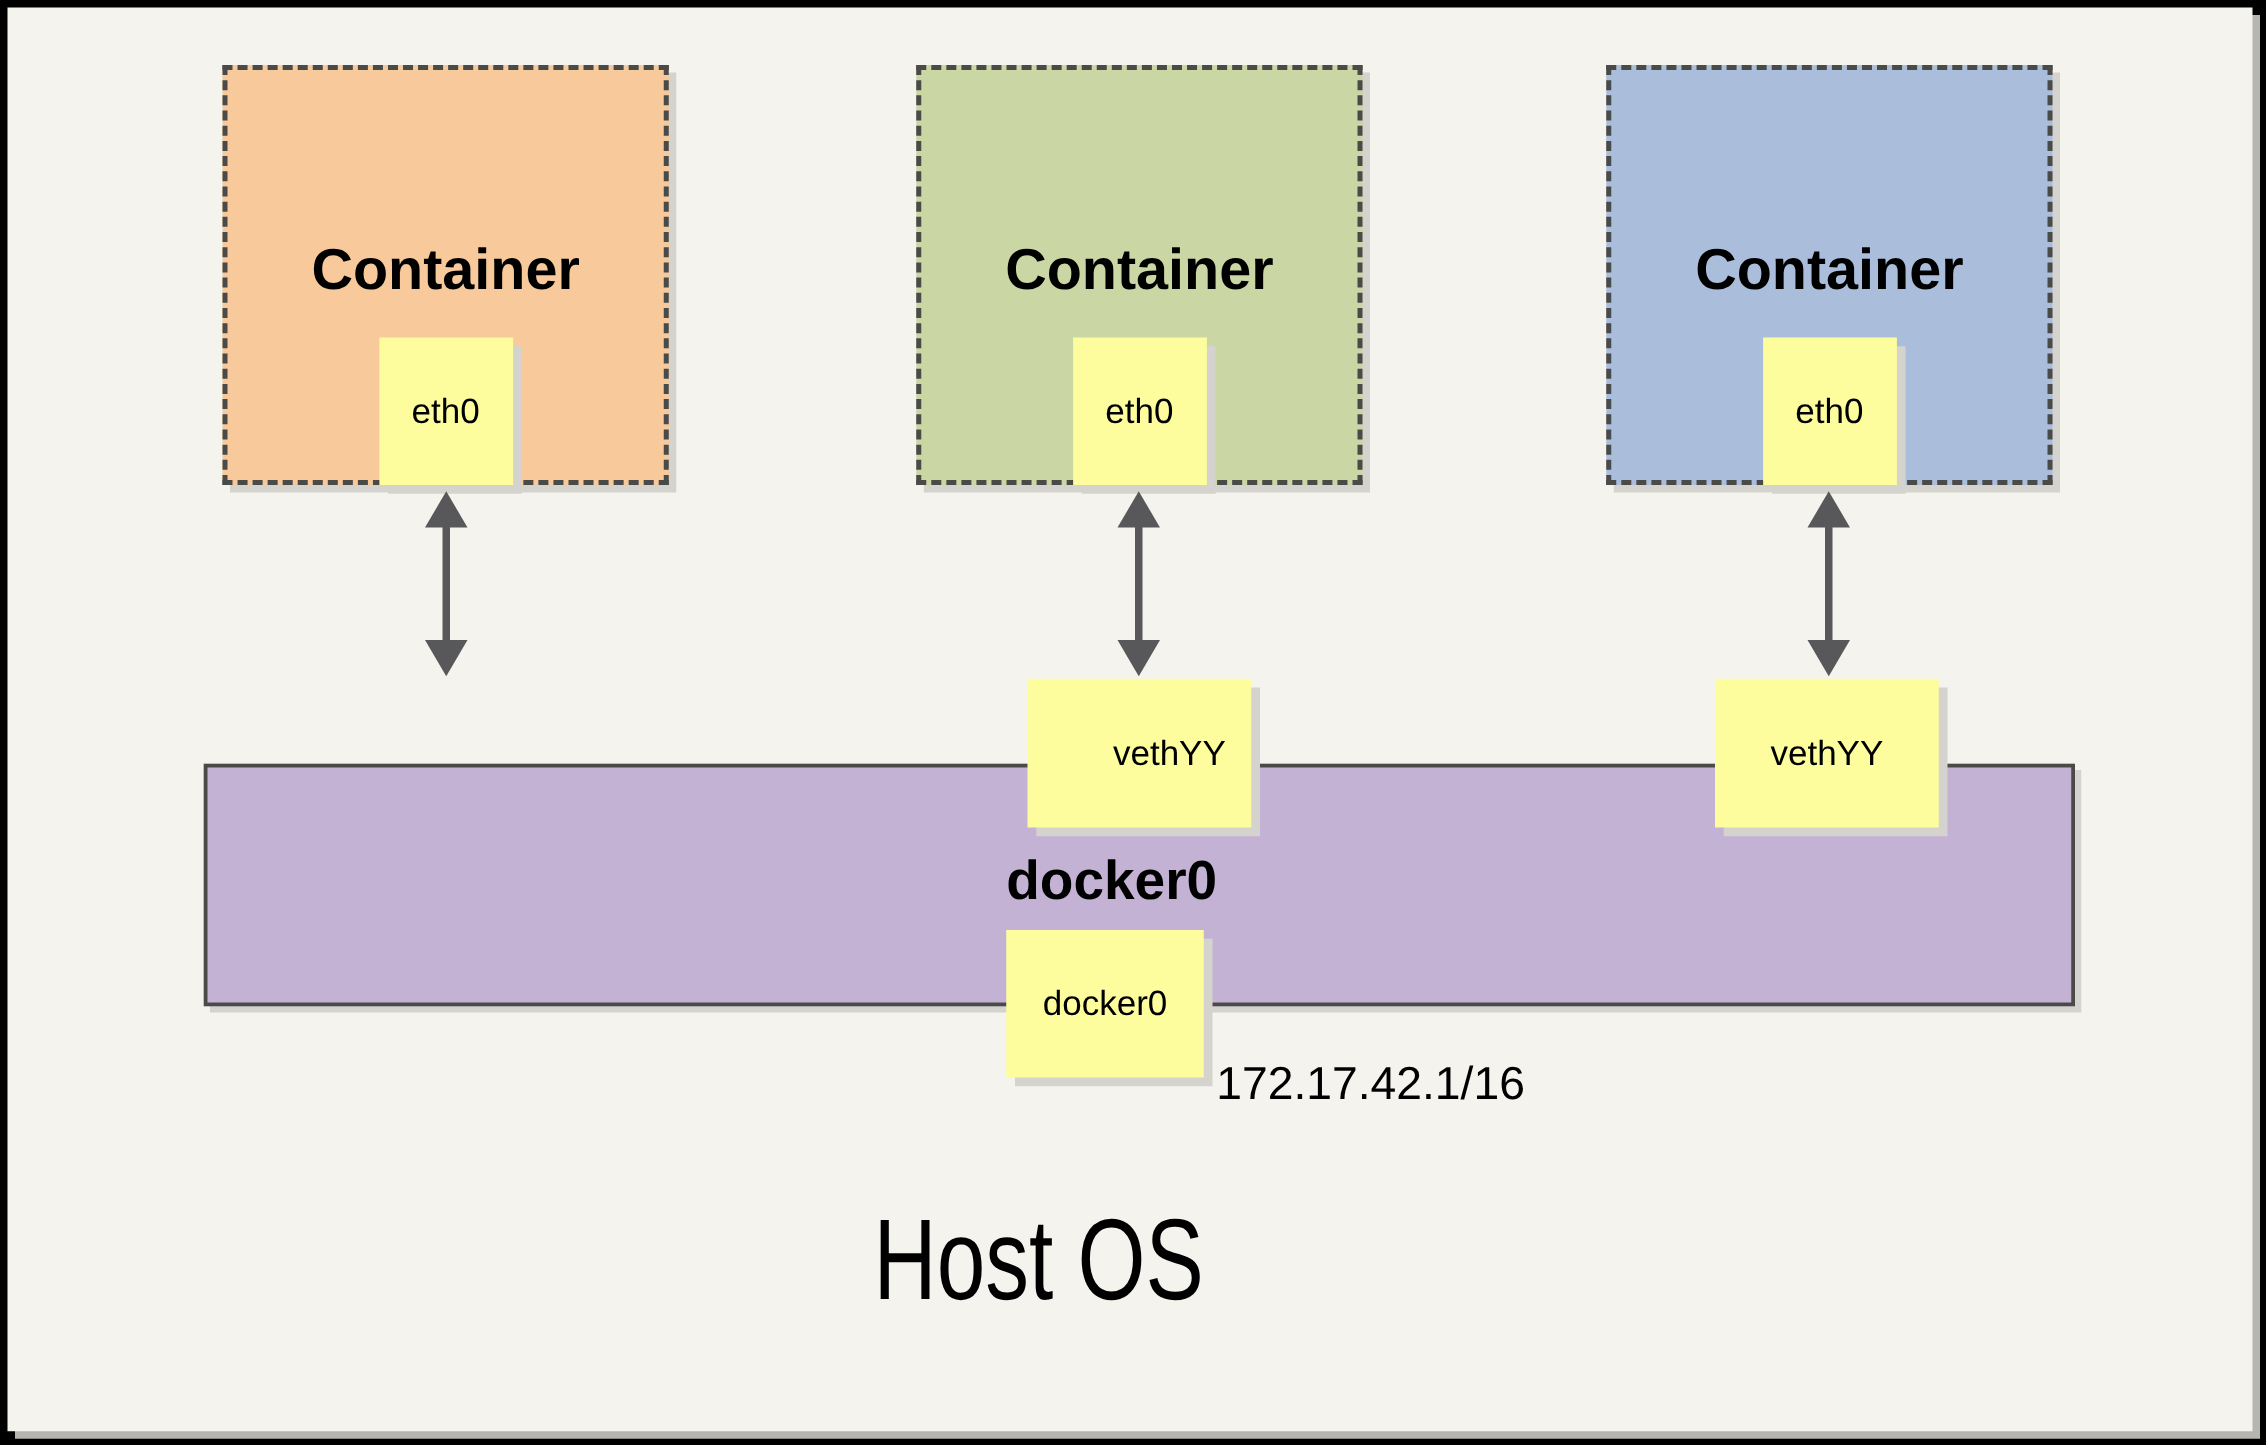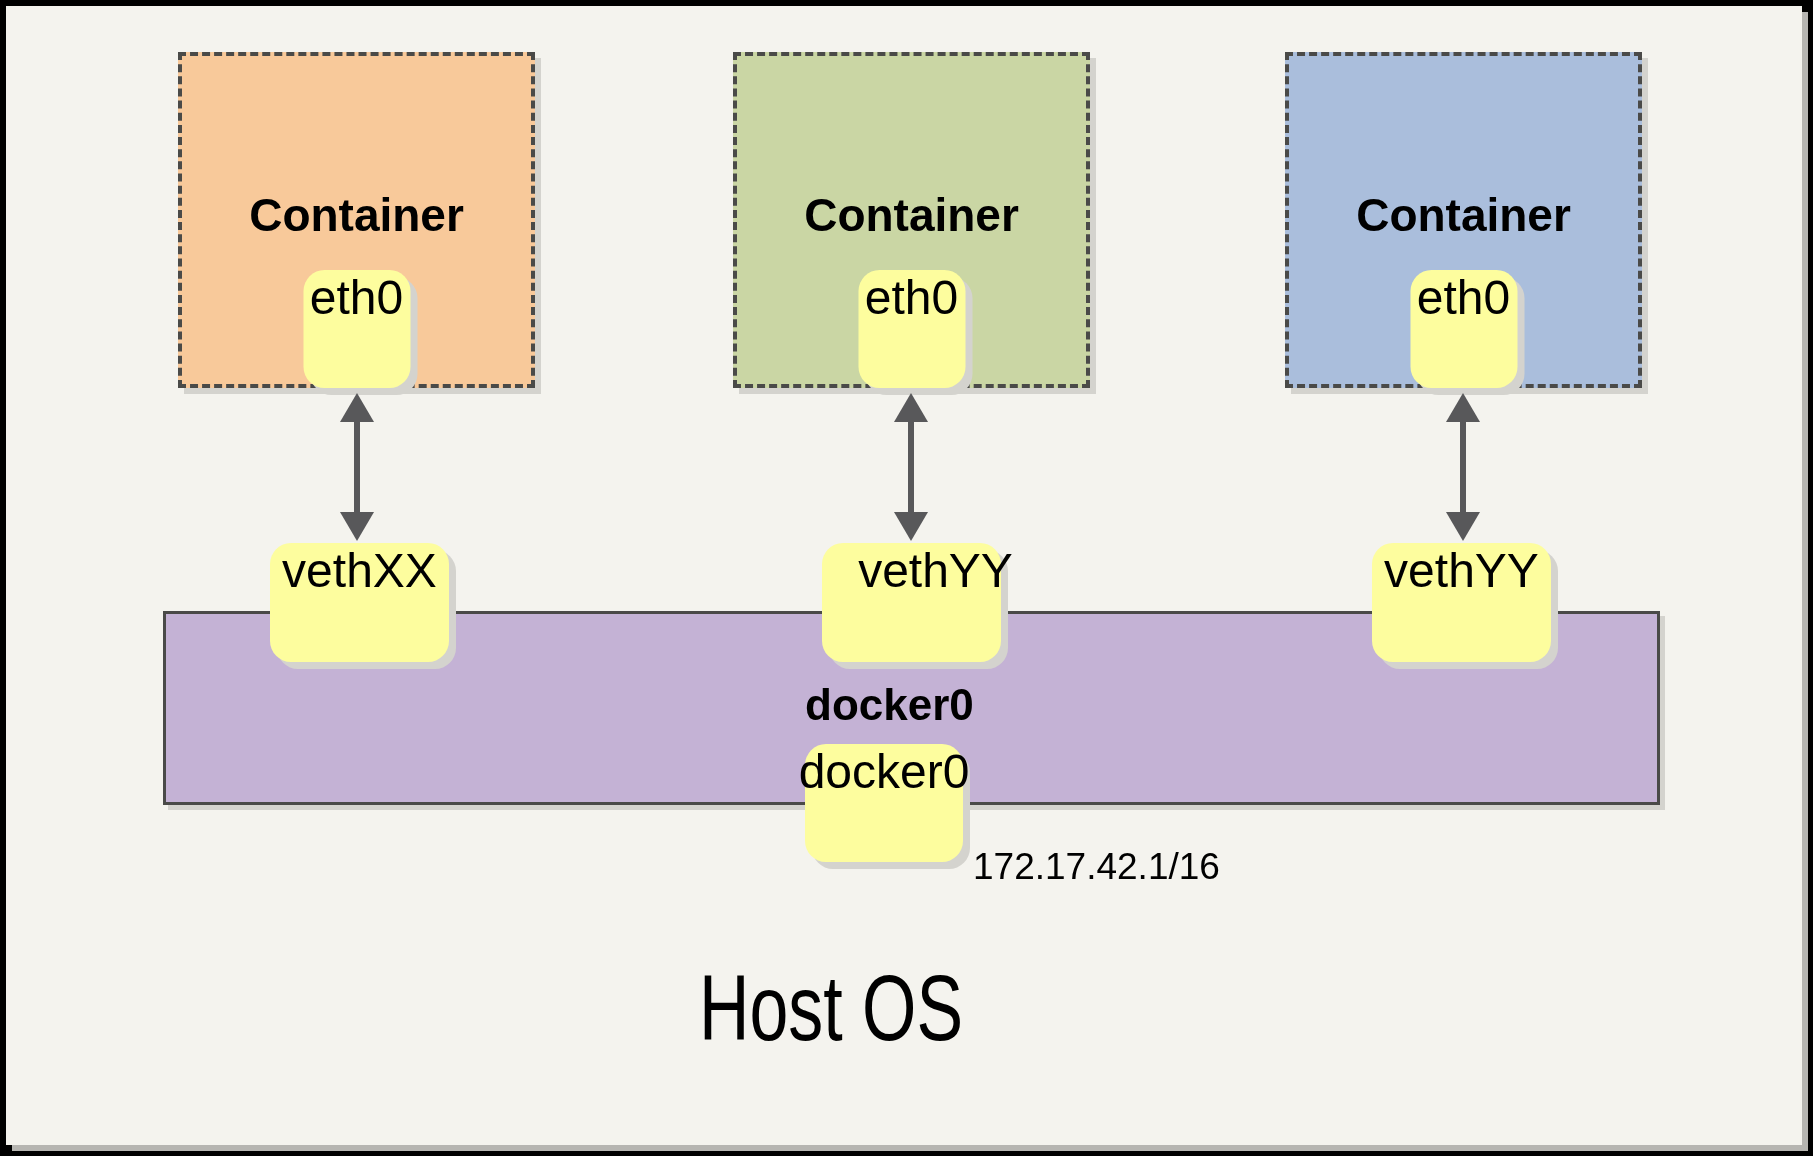--- a/index.html
+++ b/index.html
@@ -35,24 +35,23 @@
     left: 0; right: 0; top: 136px;
     text-align: center;
     font-size: 46px;
     font-weight: bold;
     line-height: 46px;
   }
   .note {
     background: var(--note-yellow, #FDFD9E);
     box-shadow: 7px 7px 0 #d4d3ce;
     display: flex;
-    align-items: flex-start;
+    align-items: center;
     justify-content: center;
-    font-size: 48px;
-    border-radius: 21px;
+    font-size: 28px;
   }
   .eth-box {
     position: absolute;
     left: 50%; bottom: -4px;
     transform: translateX(-50%);
     width: 107px; height: 118px;
   }
   .veth-box {
     position: absolute;
     top: 543px;
@@ -155,23 +154,20 @@
   </svg>
   <svg class="arrow-svg a3" viewBox="0 0 40 150">
     <polygon points="20,1 37,30 3,30" fill="currentColor"></polygon>
     <line x1="20" y1="26" x2="20" y2="124" stroke="currentColor" stroke-width="6"></line>
     <polygon points="20,149 37,120 3,120" fill="currentColor"></polygon>
   </svg>
 
   <div class="bridge-bar" style="background: rgb(196, 178, 213);"></div>
   <div class="bridge-label">docker0</div>
 
-  <div class="note veth-box v1">
-    <span>vethXX</span>
-  </div>
   <div class="note veth-box v2">
     <span>vethYY</span>
   </div>
   <div class="note veth-box v3">
     <span>vethYY</span>
   </div>
 
   <div class="note bridge-if-box">
     <span>docker0</span>
   </div>

